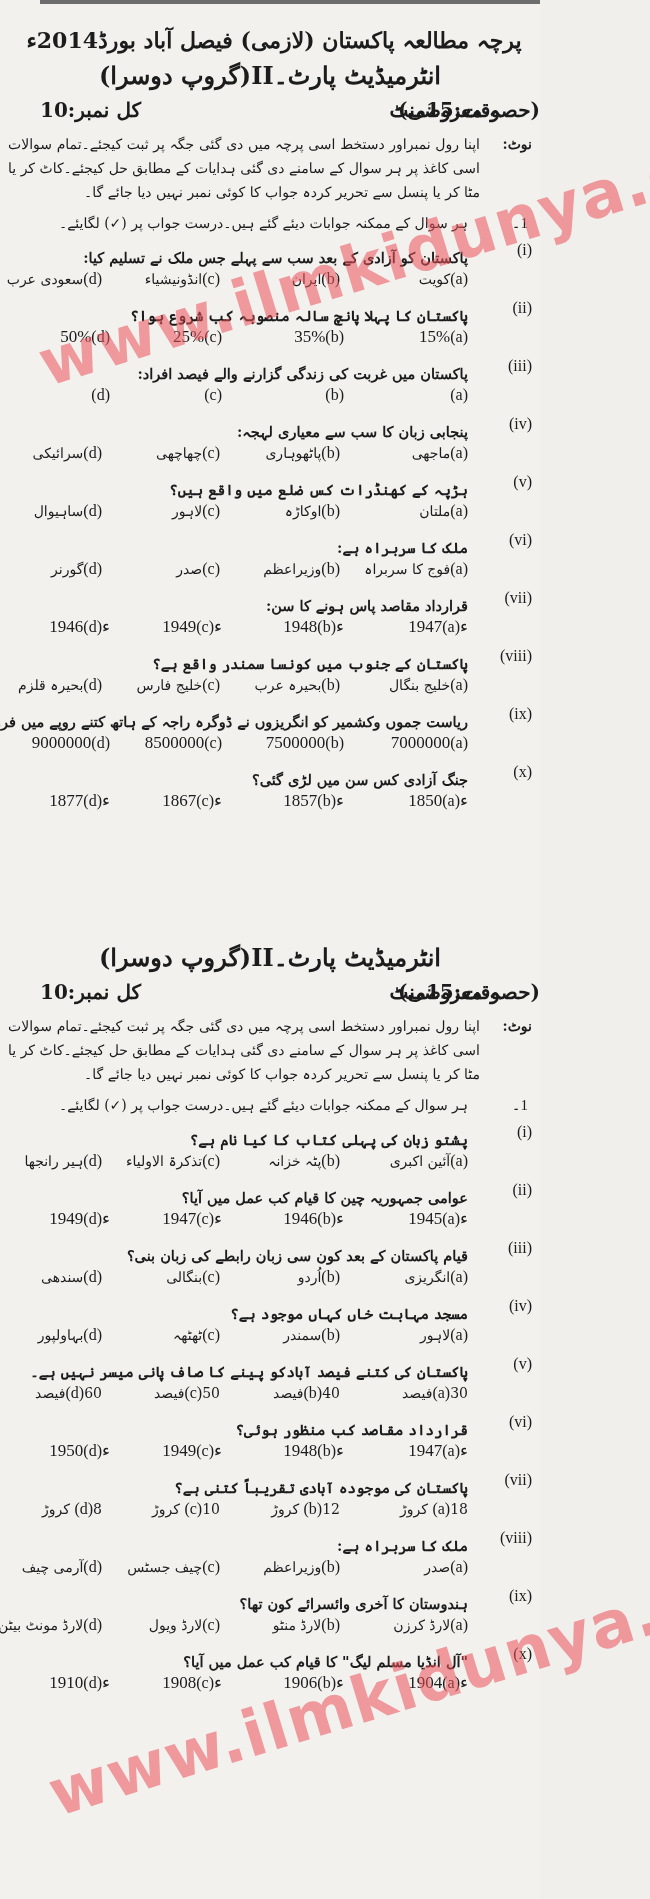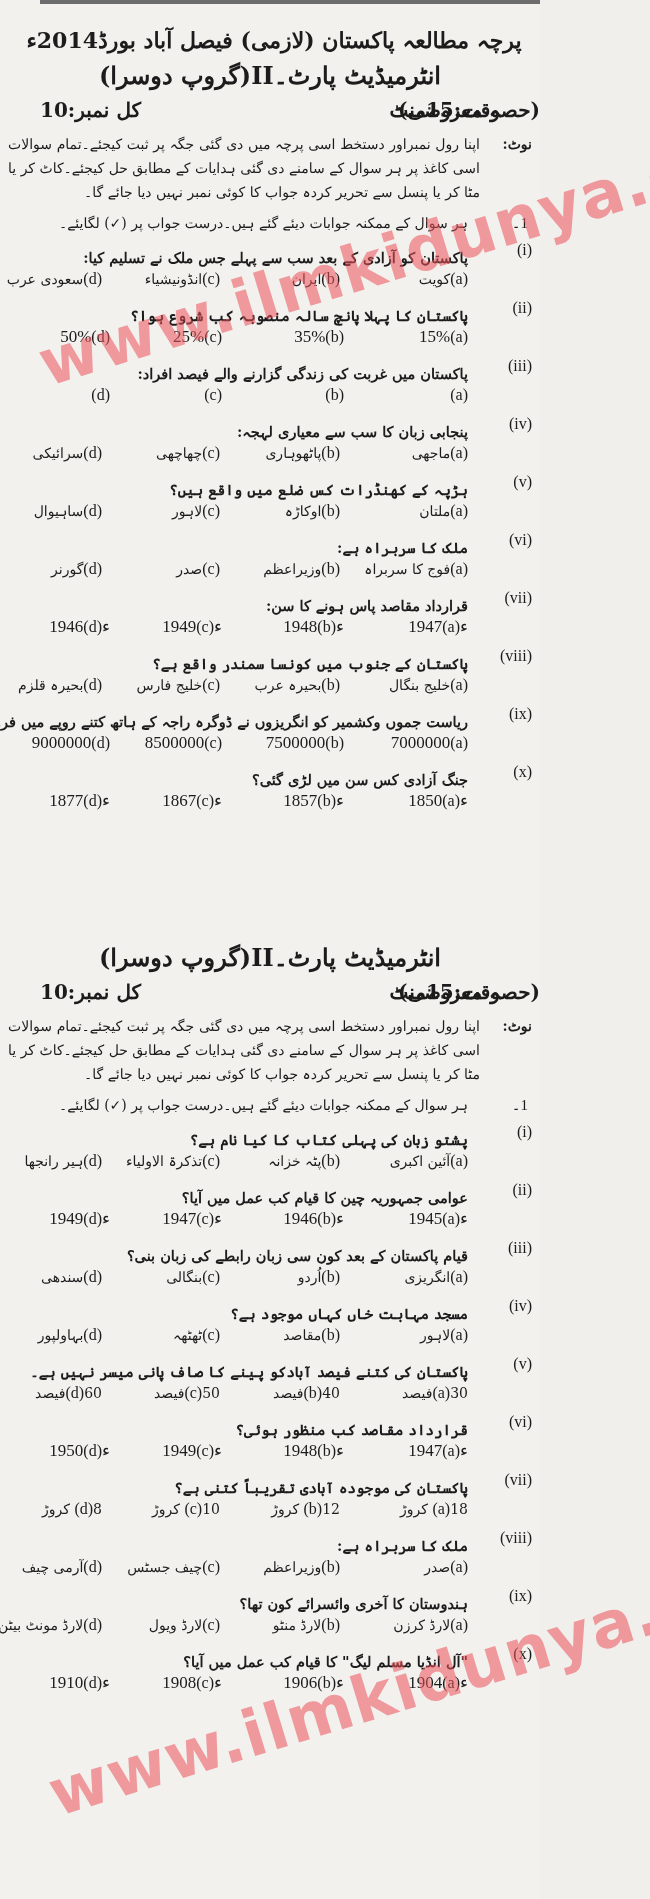--- a/index.html
+++ b/index.html
@@ -245,21 +245,21 @@
           <span class="opt d"><span class="lbl">(d)</span><span>سندھی</span></span>
         </div>
       </div>
       <div class="q">
       <div class="qline">
         <span class="qnum">(iv)</span>
         <span class="qtext">مسجد مہابت خاں کہاں موجود ہے؟</span>
       </div>
       <div class="opts">
           <span class="opt a"><span class="lbl">(a)</span><span>لاہور</span></span>
-          <span class="opt b"><span class="lbl">(b)</span><span>مقاصد</span></span>
+          <span class="opt b"><span class="lbl">(b)</span><span>سمندر</span></span>
           <span class="opt c"><span class="lbl">(c)</span><span>ٹھٹھہ</span></span>
           <span class="opt d"><span class="lbl">(d)</span><span>بہاولپور</span></span>
         </div>
       </div>
       <div class="q">
       <div class="qline">
         <span class="qnum">(v)</span>
         <span class="qtext">پاکستان کی کتنے فیصد آبادکو پینے کا صاف پانی میسر نہیں ہے۔</span>
       </div>
       <div class="opts">

